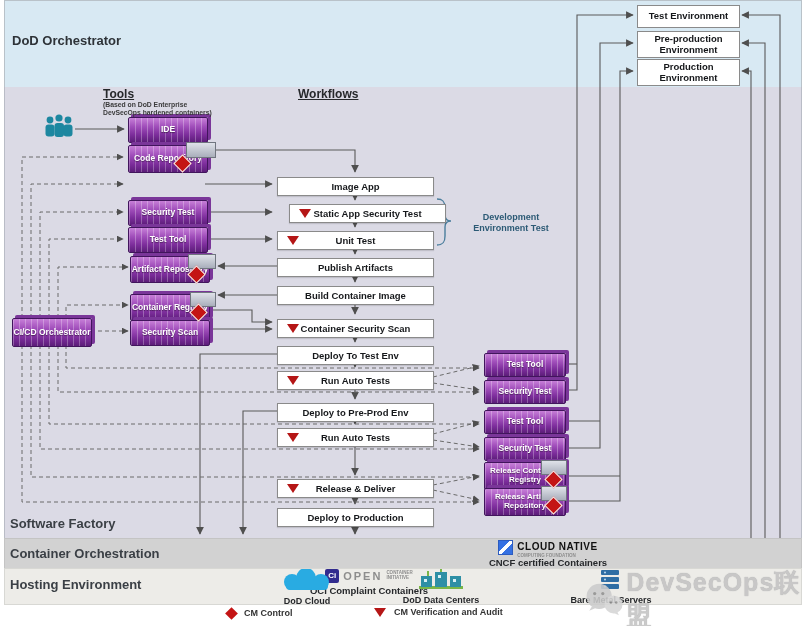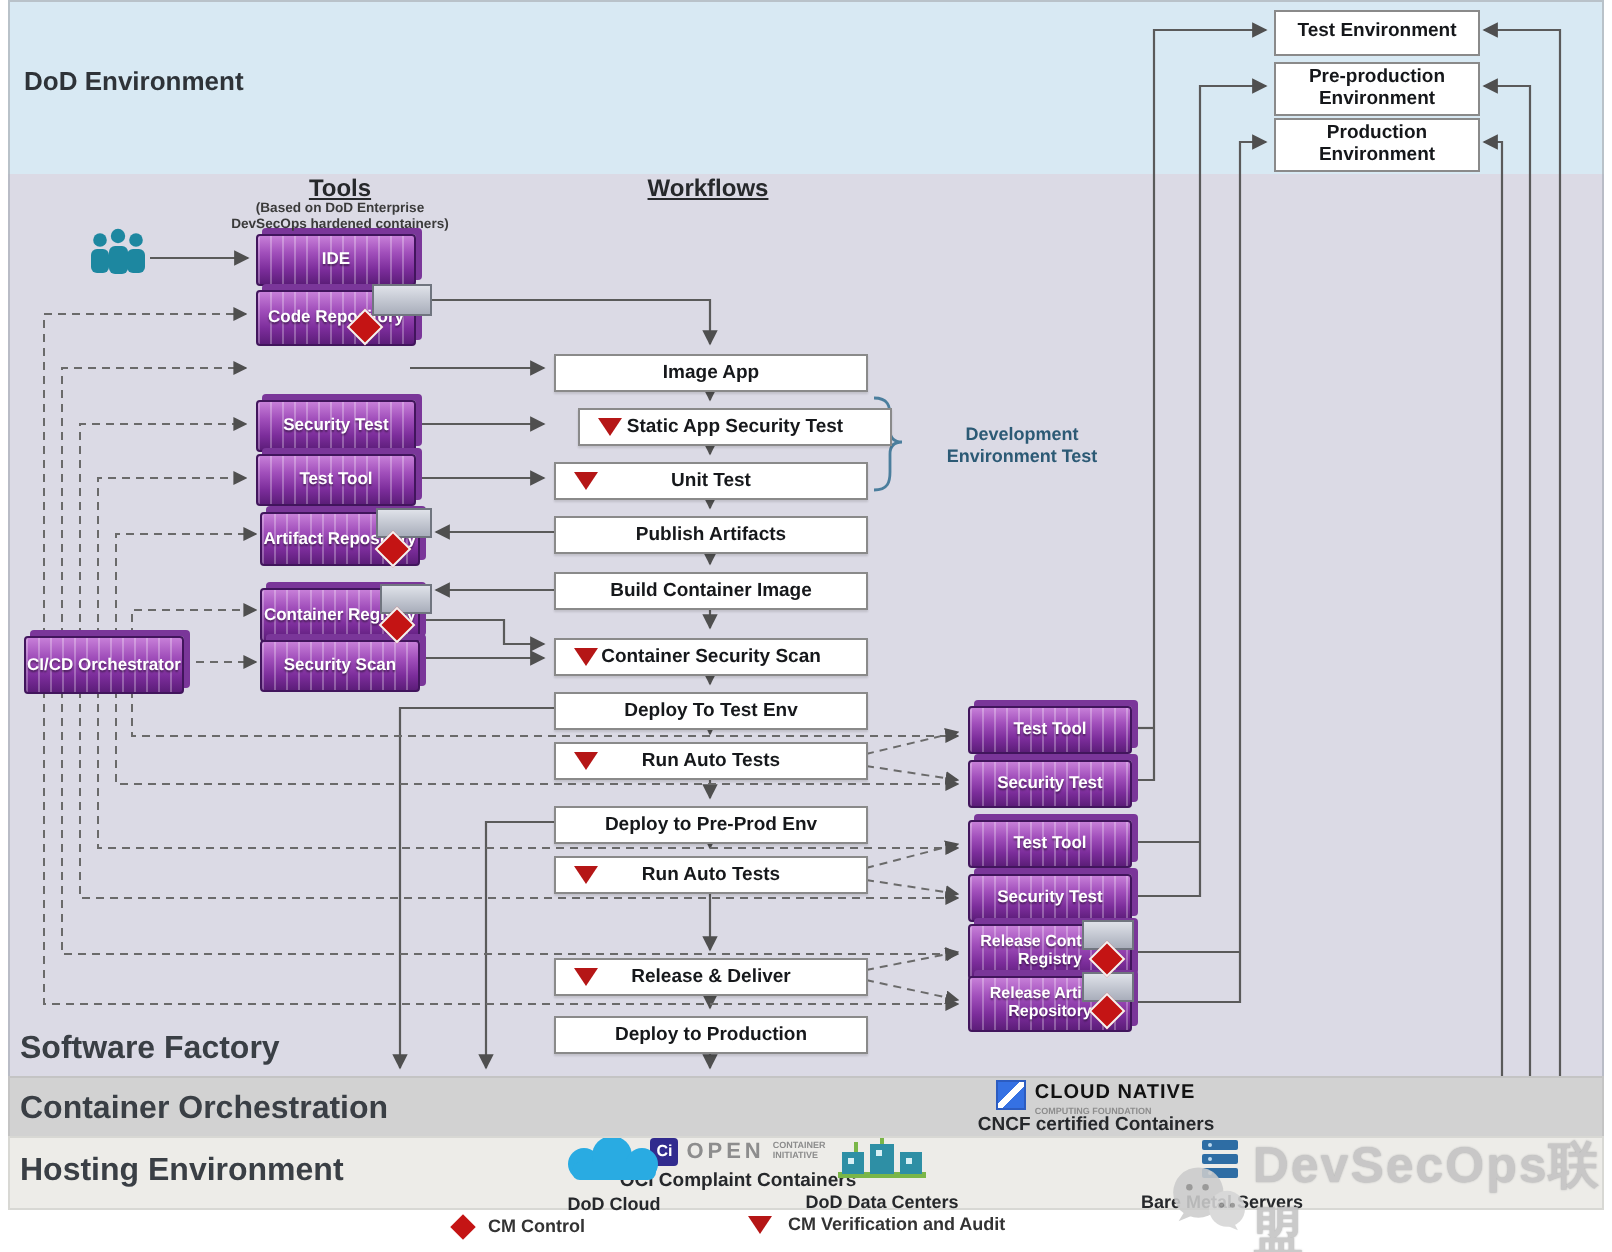--- a/index.html
+++ b/index.html
@@ -6,22 +6,22 @@
   .stage{position:relative;width:806px;height:626px;background:#ffffff;overflow:hidden;
          font-family:"Liberation Sans",sans-serif;}
   
   .band{position:absolute;left:4px;width:796px;z-index:0;}
   .band-blue{top:0;height:87px;background:#d8e9f3;border:1px solid #b9c2c9;}
   .band-main{top:87px;height:451px;background:#dbdae5;border:1px solid #b9bcc6;border-top:none;}
   .band-co{top:538px;height:30px;background:#d2d2d2;border:1px solid #c4c4c4;}
   .band-host{top:568px;height:35px;background:#edece8;border:1px solid #d8d8d4;}
   
   .big-label{position:absolute;font-weight:bold;font-size:13px;color:#2e3338;z-index:5;}
-  .band-label{position:absolute;font-weight:bold;font-size:16px;color:#3a3f45;z-index:5;}
-  .colhead{position:absolute;text-align:center;z-index:5;color:#26282b;}
+  .band-label{position:absolute;font-weight:bold;font-size:13px;color:#3a3f45;z-index:5;}
+  .colhead{position:absolute;z-index:5;color:#26282b;}
   .colhead .t{font-weight:bold;font-size:12px;text-decoration:underline;}
   .colhead .s{font-weight:bold;font-size:6.8px;line-height:1.2;color:#3a3a3a;}
   
   .ct{position:absolute;display:flex;align-items:center;justify-content:center;text-align:center;
       color:#fff;font-weight:bold;font-size:8.5px;line-height:1.1;border:1px solid #41155c;border-radius:2px;
       background:
         repeating-linear-gradient(90deg, rgba(255,255,255,.28) 0px, rgba(255,255,255,.28) 1px, rgba(255,255,255,0) 1px, rgba(255,255,255,0) 6px),
         linear-gradient(180deg,#c77fd8 0%,#a14fbb 35%,#7c2d9b 70%,#5c1d79 100%);
       box-shadow:3px -3px 0 0 #7a3699;text-shadow:0 1px 1px rgba(0,0,0,.45);z-index:2;}
   
@@ -147,21 +147,21 @@
     <g fill="#1d87a0">
       <circle cx="50" cy="120" r="3.4"></circle>
         <rect x="45.5" y="124.5" width="9" height="12" rx="3"></rect>
       <circle cx="59" cy="118" r="3.6"></circle>
         <rect x="54.5" y="123" width="9.5" height="14" rx="3"></rect>
       <circle cx="68" cy="120" r="3.4"></circle>
         <rect x="63.5" y="124.5" width="9" height="12" rx="3"></rect>
     </g>
   </svg>
 
-  <div class="big-label" style="left:12px;top:33px;">DoD Environment</div>
+  <div class="big-label" style="left:12px;top:33px;">DoD Orchestrator</div>
 
   <div class="colhead" style="left:103px;top:87px;width:134px;">
     <div class="t">Tools</div>
     <div class="s">(Based on DoD Enterprise</div>
     <div class="s">DevSecOps hardened containers)</div>
   </div>
   <div class="colhead" style="left:298px;top:87px;width:112px;">
     <div class="t">Workflows</div>
   </div>
 

